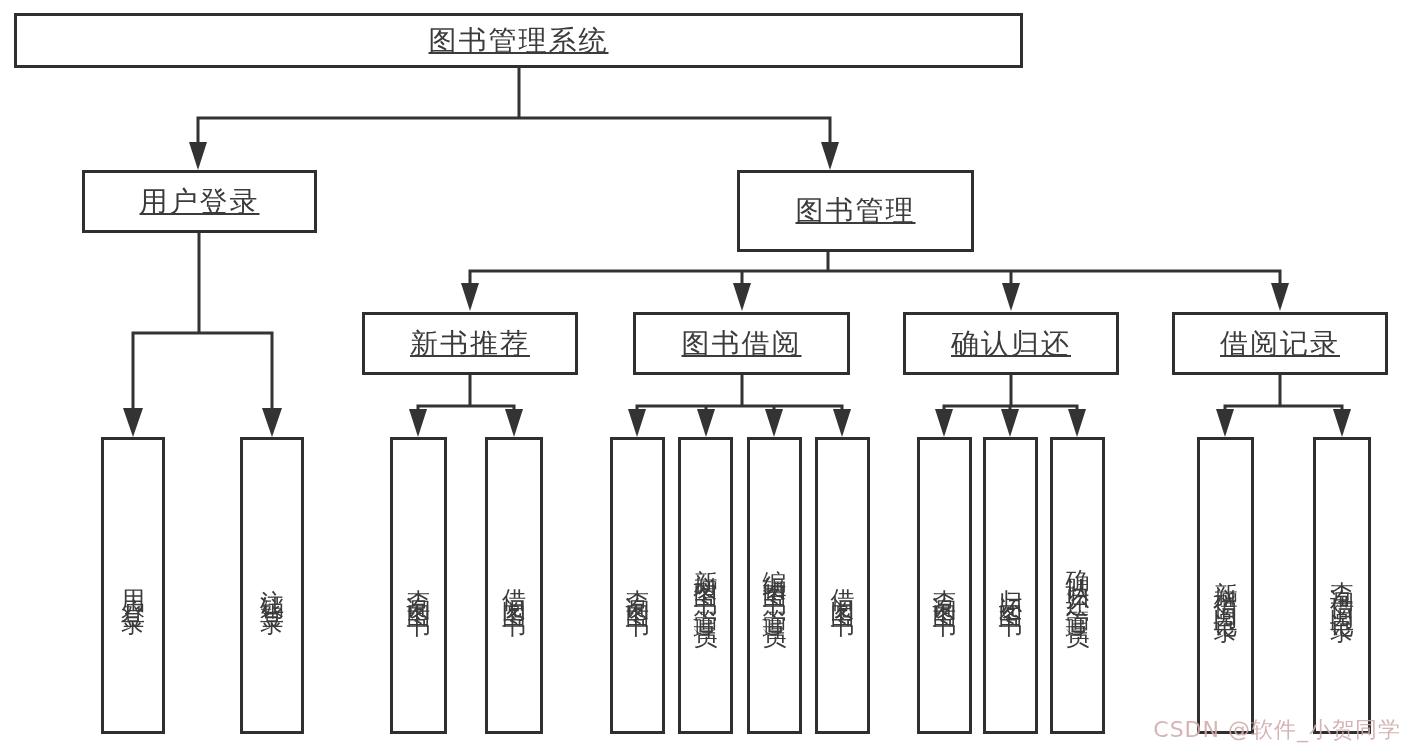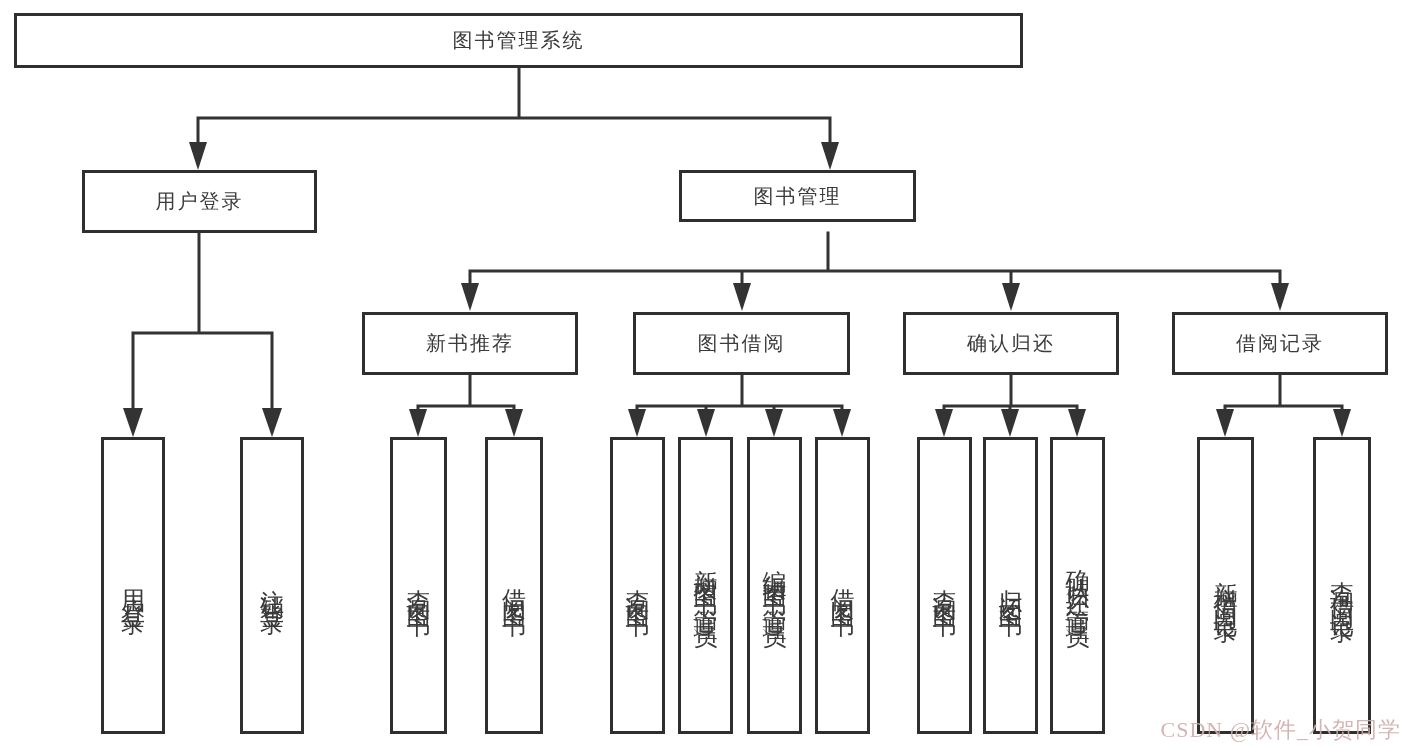--- a/index.html
+++ b/index.html
@@ -11,29 +11,29 @@
   .conn-svg{position:absolute;left:0;top:0;width:1405px;height:747px;pointer-events:none;}
   .conn{stroke:var(--line,#333333);stroke-width:3;fill:none;stroke-linecap:square;}
   .arrow{fill:var(--line,#333333);stroke:none;}
   .box{
     position:absolute;box-sizing:border-box;
     border:3px solid var(--box-border,#2f2f2f);
     background:#ffffff;
     display:flex;align-items:center;justify-content:center;
     color:var(--text,#3b3b3b);
   }
-  .h{font-size:20px;letter-spacing:2px;white-space:nowrap;}
+  .h{font-size:28px;letter-spacing:2px;white-space:nowrap;text-decoration:underline;}
   .v{
     writing-mode:vertical-rl;text-orientation:mixed;
     font-size:24px;letter-spacing:8px;line-height:1;
   }
   .watermark{
     position:absolute;right:4px;bottom:2px;z-index:5;
     font-size:22px;letter-spacing:1px;
-    color:var(--watermark,#d0acac);opacity:.9;white-space:nowrap;font-family:Liberation Serif, serif;
+    color:var(--watermark,#d0acac);opacity:.9;white-space:nowrap;
   }
 </style>
 </head>
 <body>
 
 <div class="canvas">
 
   <svg class="conn-svg" viewBox="0 0 1405 747" aria-hidden="true">
 
     <path class="conn" d="M519,68 V118 M198,118 H830 M198,118 V146 M830,118 V146"></path>
@@ -66,21 +66,21 @@
     <polygon class="arrow" points="1068,409 1086,409 1077,437"></polygon>
 
     <path class="conn" d="M1280,375 V406 M1225,406 H1342 M1225,406 V412 M1342,406 V412"></path>
     <polygon class="arrow" points="1216,409 1234,409 1225,437"></polygon>
     <polygon class="arrow" points="1333,409 1351,409 1342,437"></polygon>
   </svg>
 
   <div class="box h" style="left:14px;top:13px;width:1009px;height:55px;">图书管理系统</div>
 
   <div class="box h" style="left:82px;top:170px;width:235px;height:63px;">用户登录</div>
-  <div class="box h" style="left:679px;top:170px;width:237px;height:52px;text-align:right;">图书管理</div>
+  <div class="box h" style="left:737px;top:170px;width:237px;height:82px;text-align:right;">图书管理</div>
 
   <div class="box h" style="left:633px;top:312px;width:217px;height:63px;">图书借阅</div>
   <div class="box h" style="left:362px;top:312px;width:216px;height:63px;">新书推荐</div>
   <div class="box h" style="left:903px;top:312px;width:216px;height:63px;">确认归还</div>
   <div class="box h" style="left:1172px;top:312px;width:216px;height:63px;">借阅记录</div>
 
   <div class="box v" style="left:101px;top:437px;width:64px;height:297px;">用户登录</div>
   <div class="box v" style="left:240px;top:437px;width:64px;height:297px;">注销登录</div>
   <div class="box v" style="left:390px;top:437px;width:57px;height:297px;">查询图书</div>
   <div class="box v" style="left:485px;top:437px;width:58px;height:297px;">借阅图书</div>

